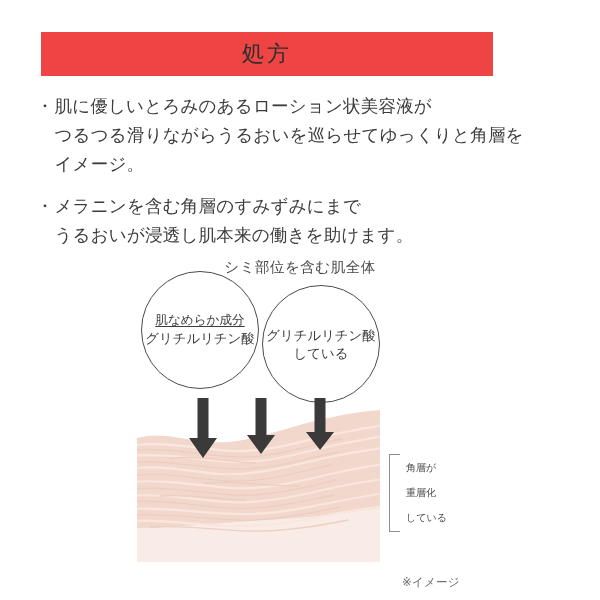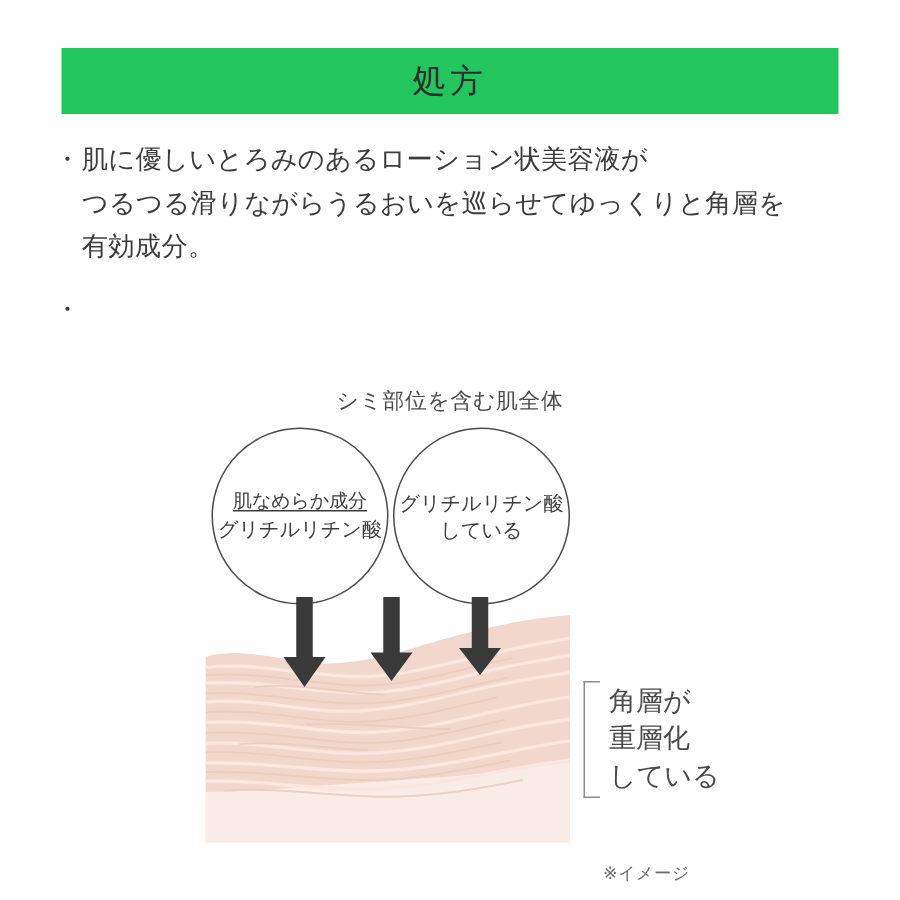--- a/index.html
+++ b/index.html
@@ -15,23 +15,23 @@
     font-family: "Liberation Sans", "DejaVu Sans", sans-serif;
     color: #3c3c3c;
     -webkit-font-smoothing: antialiased;
   }
 
   
   .header-band {
     position: absolute;
     left: 41px;
     top: 32px;
-    width: 518px;
+    width: 452px;
     height: 44px;
-    background: #22c55e;
+    background: #ef4444;
     display: flex;
     align-items: center;
     justify-content: center;
   }
   .header-title {
     font-size: 22px;
     font-family: "Liberation Serif", "DejaVu Serif", serif;
     color: #2e2e2e;
     letter-spacing: 3px;
     font-weight: 400;
@@ -90,21 +90,21 @@
     background: rgba(255,255,255,0);
     display: flex;
     flex-direction: column;
     align-items: center;
     justify-content: center;
     box-sizing: border-box;
     z-index: 3;
   }
   .circle-left {
     left: 141px;
-    top: 35px;
+    top: 21px;
     width: 118px;
     height: 118px;
   }
   .circle-right {
     left: 262px;
     top: 35px;
     width: 118px;
     height: 118px;
   }
   .circle-heading {
@@ -151,21 +151,21 @@
     height: 78px;
     border: 1.3px solid #8c8c8c;
     border-right: none;
     box-sizing: border-box;
     z-index: 4;
   }
   .side-label {
     position: absolute;
     left: 406px;
     top: 205px;
-    font-size: 18px;
+    font-size: 10px;
     line-height: 25px;
     color: #4a4a4a;
     white-space: pre-line;
     z-index: 4;
   }
   .note {
     position: absolute;
     left: 402px;
     top: 289px;
     font-size: 11.5px;
@@ -180,24 +180,26 @@
 
 <div class="header-band">
   <div class="header-title">処方</div>
 </div>
 
 <div class="body-copy">
   <div class="bullet">
     <span class="bullet-marker">・</span>
     <span class="bullet-text">肌に優しいとろみのあるローション状美容液が
 つるつる滑りながらうるおいを巡らせてゆっくりと角層を
-有効成分。</span>
+イメージ。</span>
   </div>
   <div class="bullet">
     <span class="bullet-marker">・</span>
+    <span class="bullet-text">メラニンを含む角層のすみずみにまで
+うるおいが浸透し肌本来の働きを助けます。</span>
   </div>
 </div>
 
 <div class="diagram">
 
   <div class="diagram-caption">シミ部位を含む肌全体</div>
 
   <div class="skin-wrap">
     <svg width="600" height="330" viewBox="0 0 600 330" xmlns="http://www.w3.org/2000/svg">
       <defs>

